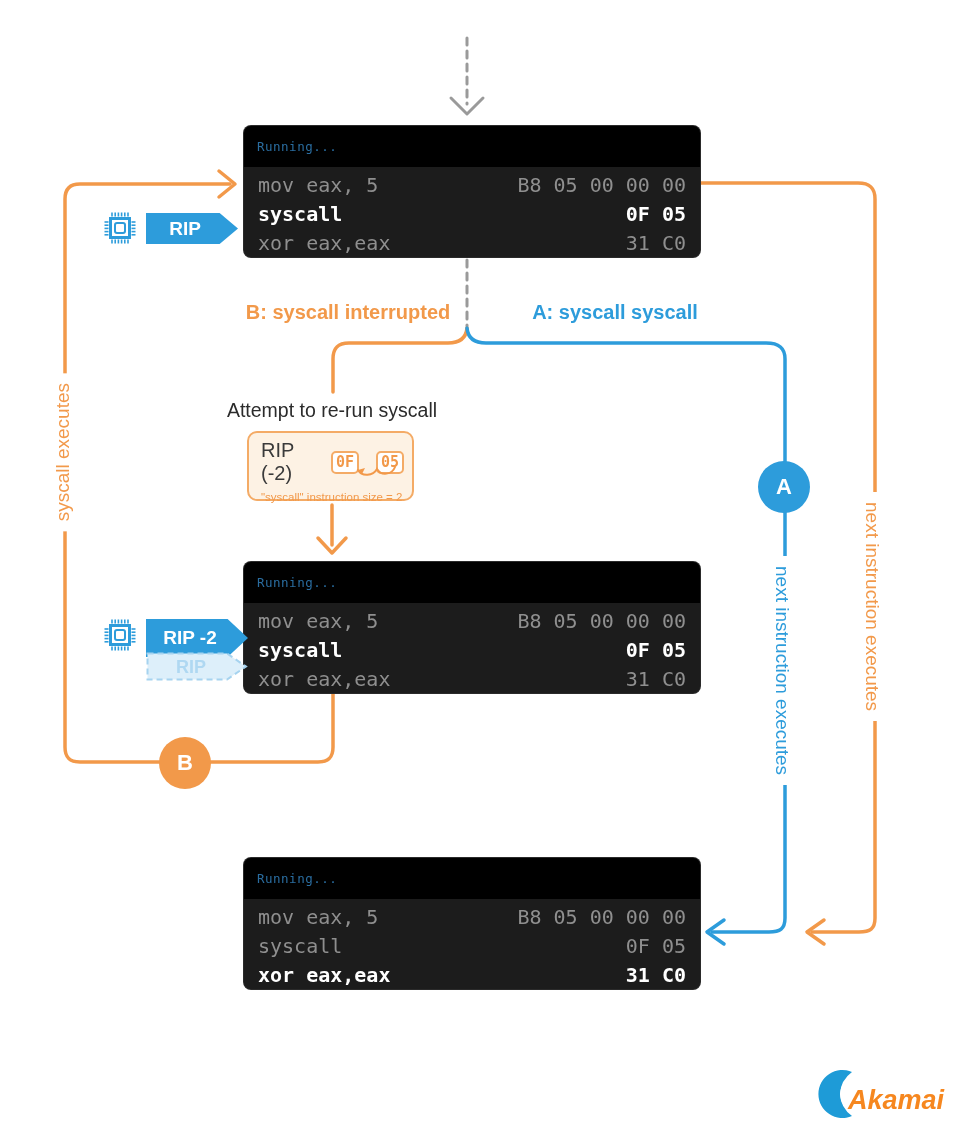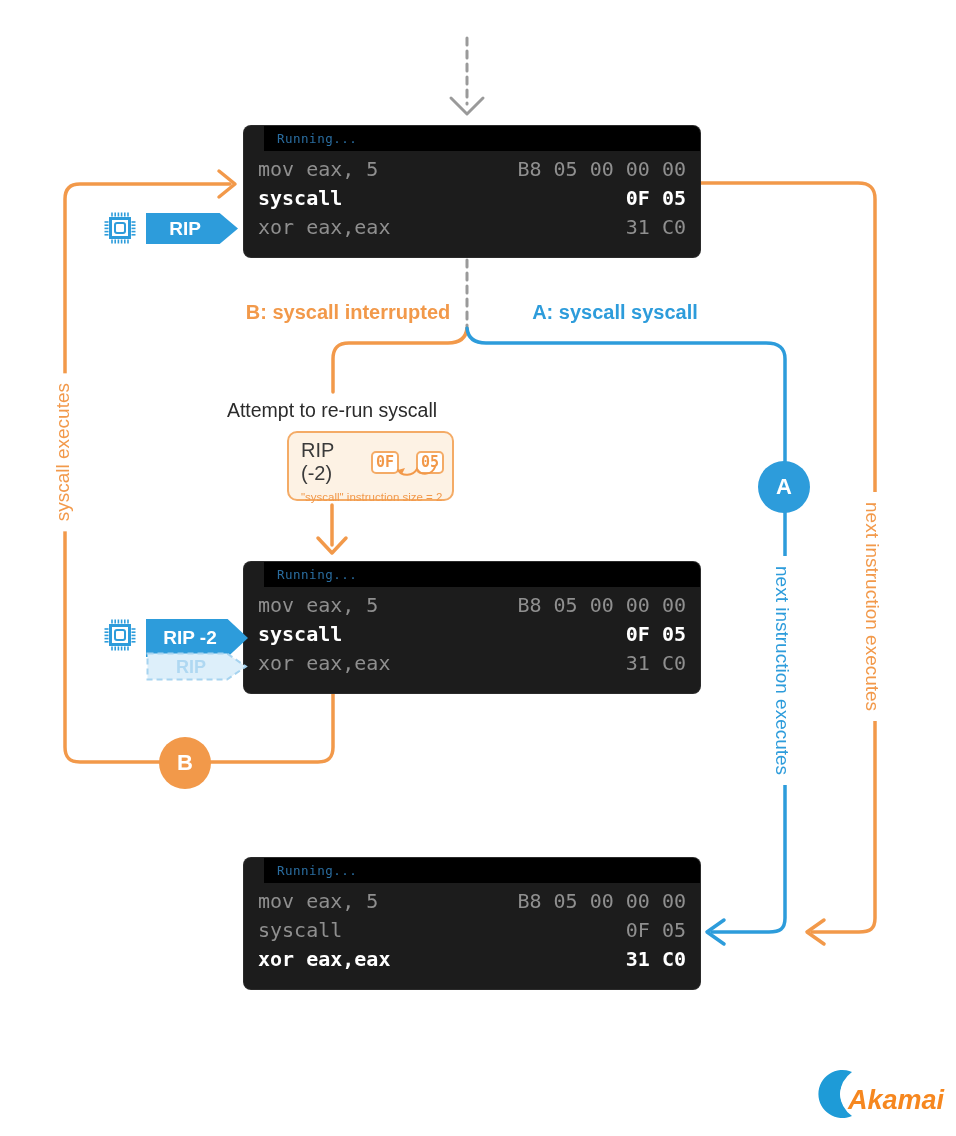--- a/index.html
+++ b/index.html
@@ -16,23 +16,23 @@
   #wires{position:absolute;left:0;top:0;pointer-events:none;}
   .w{fill:none;stroke-linecap:round;stroke-linejoin:round;}
   .w-orange{stroke:var(--orange);stroke-width:3.5;}
   .w-blue{stroke:var(--blue);stroke-width:3.5;}
   .w-gray{stroke:var(--gray);stroke-width:3;}
   .dashed{stroke-dasharray:7 6;}
 
   
   .term{position:absolute;width:456px;height:131px;background:var(--terminal-body);
         border-radius:7px;overflow:hidden;box-shadow:0 0 0 1px #2a2a2a;}
-  .term-header{height:25px;background:var(--terminal-header);display:flex;align-items:center;
+  .term-header{height:41px;background:var(--terminal-header);display:flex;align-items:center;
         padding-left:13px;font-family:"DejaVu Sans Mono",monospace;font-size:12.5px;
-        color:var(--running-text);letter-spacing:.5px;margin-left:20px;}
+        color:var(--running-text);letter-spacing:.5px;}
   .term-body{padding:3px 14px 0 14px;}
   .term-row{display:flex;justify-content:space-between;align-items:center;height:29px;
         font-family:"DejaVu Sans Mono",monospace;font-size:20px;color:var(--terminal-dim-text);text-align:right;}
   .term-row.active{color:var(--terminal-active-text);font-weight:bold;}
 
   
   .tag{position:absolute;display:flex;align-items:center;justify-content:center;
        padding-right:14px;color:#fff;font-weight:bold;font-size:19px;background:var(--blue);
        clip-path:polygon(0 0,80% 0,100% 50%,80% 100%,0 100%);}
   .chipicon{position:absolute;}
@@ -49,21 +49,21 @@
   .badge-a{background:var(--blue);}
   .badge-b{background:var(--orange);}
 
   
   .vlabel{position:absolute;background:#fff;font-size:19px;padding:10px 1px;white-space:nowrap;}
   .vlabel.down{writing-mode:vertical-rl;}
   .vlabel.up{writing-mode:vertical-rl;transform:rotate(180deg);}
 
   
   .note{position:absolute;left:247px;top:431px;width:167px;height:70px;background:var(--note-bg);
-        border:2px solid var(--note-border);border-radius:10px;padding:6px 8px 12px 12px;margin-left:40px;}
+        border:2px solid var(--note-border);border-radius:10px;padding:6px 8px 12px 12px;}
   .note-main{display:flex;align-items:center;gap:9px;}
   .note-rip{font-size:20px;color:#3A3A3A;}
   .byte-chip{font-family:"DejaVu Sans Mono",monospace;font-size:15px;font-weight:bold;
         color:var(--orange);background:#fff;border:2px solid var(--note-border);
         border-radius:5px;padding:0 3px;line-height:19px;}
   .note-chips{display:flex;gap:17px;}
   .note-caption{font-size:11.5px;color:var(--orange);margin-top:6px;white-space:nowrap;}
   .note-arrow{position:absolute;left:86px;top:33px;}
 
   .logo{position:absolute;left:810px;top:1066px;}

